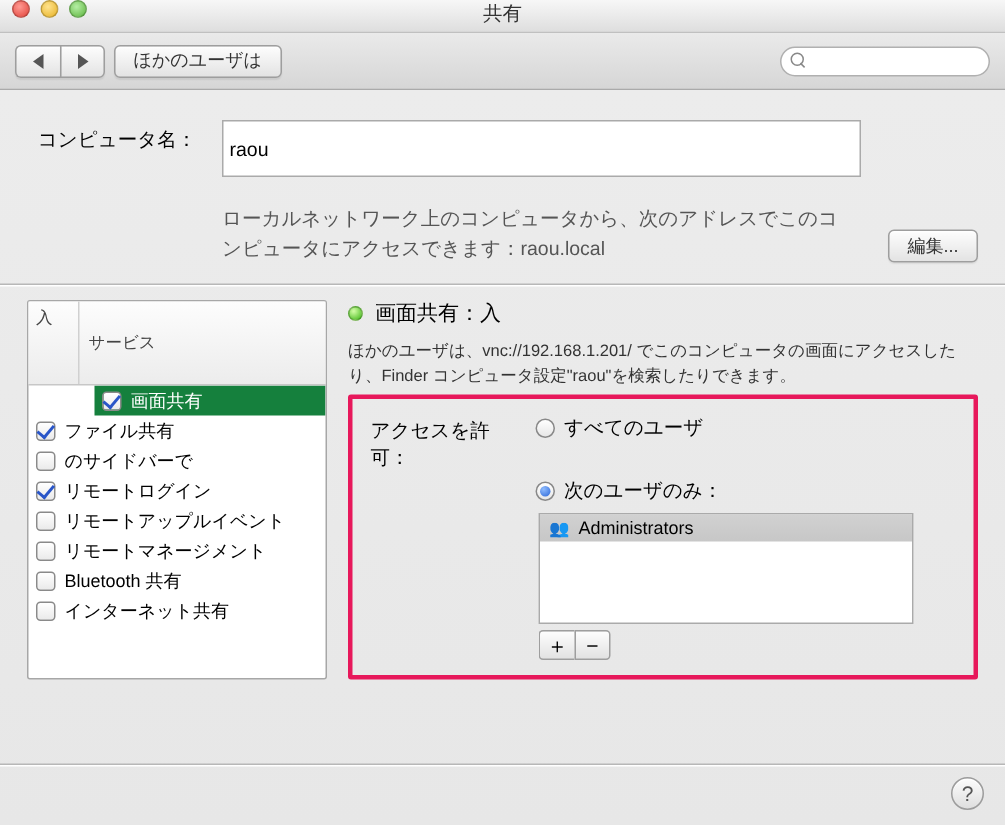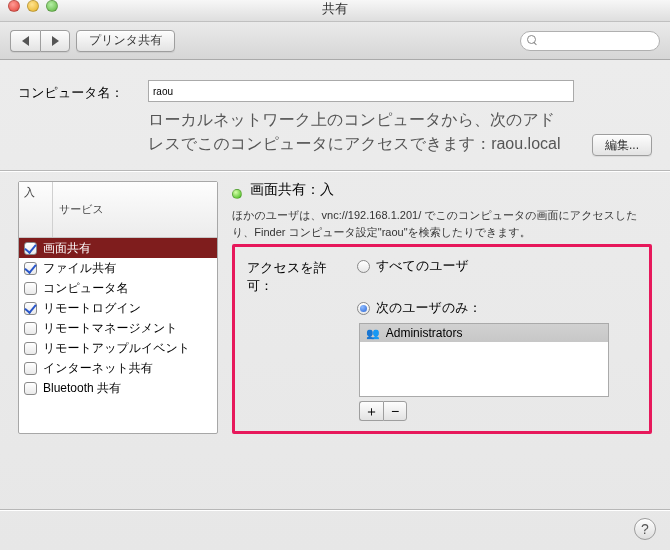--- a/index.html
+++ b/index.html
@@ -86,31 +86,31 @@
     position: relative;
   }
 
   
   .row-name {
     display: flex;
     align-items: flex-start;
     gap: 10px;
     margin: 6px 0 14px 0;
   }
-  .row-name .label { width: 120px; text-align: left; padding-top: 4px; font-size: 13px; }
+  .row-name .label { width: 120px; text-align: center; padding-top: 4px; font-size: 13px; }
   .row-name .fieldwrap { flex: 1; }
   .textfield {
     width: 100%;
-    height: 22px;
+    height: 38px;
     border: 1px solid #aaa;
     background: #fff;
     padding: 2px 4px;
-    font-size: 10px;
-  }
-  .desc { font-size: 16px; color: #555; margin-top: 6px; max-width: 420px; line-height: 1.5; }
+    font-size: 13px;
+  }
+  .desc { font-size: 13px; color: #555; margin-top: 18px; max-width: 420px; line-height: 1.5; }
   .edit-btn { margin-left: 8px; align-self: flex-end; }
 
   hr.sep { border: none; border-top: 1px solid #b7b7b7; margin: 8px -18px 10px -18px; box-shadow: 0 1px 0 #fff; }
 
   
   .cols { display: flex; gap: 14px; }
   .listbox {
     width: 200px;
     background: #fff;
     border: 1px solid #a7a7a7;
@@ -122,33 +122,33 @@
     display: flex;
     background: linear-gradient(#fdfdfd,#ececec);
     border-bottom: 1px solid #c7c7c7;
     font-size: 11px;
     color: #444;
   }
   .listhead .col-on { width: 34px; padding: 3px 5px; border-right: 1px solid #d0d0d0; }
   .listhead .col-srv { flex:1; padding: 20px 6px; }
   .svc-list { flex:1; overflow:auto; }
   .svc-item { display:flex; align-items:center; height: 20px; padding: 0 5px; gap: 6px; }
-  .svc-item.sel { background: #7f1d1d; color:#fff; }
+  .svc-item.sel { background: #15803d; color:#fff;margin-left:44px; }
   .cb { width: 13px; height: 13px; border: 1px solid #8a8a8a; border-radius: 3px; background: linear-gradient(#fff,#eaeaea); position:relative; flex-shrink:0; }
   .cb.checked::after {
     content:""; position:absolute; left:2px; top:-1px; width:5px; height:9px;
     border-right:2.5px solid #2a56c8; border-bottom:2.5px solid #2a56c8;
     transform: rotate(40deg);
   }
   .svc-item.sel .cb.checked::after { border-color:#2a56c8; }
   .svc-name { font-size: 12px; }
 
   
   .right { flex:1; display:flex; flex-direction:column; position:relative; }
-  .status { display:flex; align-items:flex-end; gap:8px; font-size:14px; }
+  .status { display:flex; align-items:center; gap:8px; font-size:14px; }
   .led { width: 10px; height: 10px; border-radius: 50%; background: radial-gradient(circle at 35% 30%, #d6ffa9, #3cb514); border: 0.5px solid rgba(0,0,0,.2); }
   .info { font-size: 11px; color: #333; margin: 8px 0 4px 0; line-height:1.5; }
   .right .settings { align-self: flex-end; margin-top: 6px; }
 
   
   .access-wrap {
     border: 3px solid #e7185b;
     border-radius: 2px;
     padding: 10px 12px 10px 12px;
   }
@@ -219,21 +219,21 @@
 
 <div class="toolbar">
   <div class="seg">
     <div class="btn navbtn">
         <span class="tri tri-l"></span>
       </div>
     <div class="btn navbtn">
         <span class="tri tri-r"></span>
       </div>
   </div>
-  <div class="btn">プリンタ共有</div>
+  <div class="btn">ほかのユーザは</div>
   <div class="search">
     <span class="mag"></span>
     <input type="text" placeholder="" style="">
   </div>
 </div>
 
 <div class="content">
 
   <div class="row-name">
     <div class="label">コンピュータ名：</div>
@@ -259,41 +259,41 @@
           <div class="svc-item sel">
             <span class="cb checked"></span>
             <span class="svc-name">画面共有</span>
           </div>
           <div class="svc-item">
             <span class="cb checked"></span>
             <span class="svc-name">ファイル共有</span>
           </div>
           <div class="svc-item">
             <span class="cb"></span>
-            <span class="svc-name">コンピュータ名</span>
+            <span class="svc-name">のサイドバーで</span>
           </div>
           <div class="svc-item">
             <span class="cb checked"></span>
             <span class="svc-name">リモートログイン</span>
           </div>
           <div class="svc-item">
             <span class="cb"></span>
+            <span class="svc-name">リモートアップルイベント</span>
+          </div>
+          <div class="svc-item">
+            <span class="cb"></span>
             <span class="svc-name">リモートマネージメント</span>
           </div>
           <div class="svc-item">
             <span class="cb"></span>
-            <span class="svc-name">リモートアップルイベント</span>
+            <span class="svc-name">Bluetooth 共有</span>
           </div>
           <div class="svc-item">
             <span class="cb"></span>
             <span class="svc-name">インターネット共有</span>
-          </div>
-          <div class="svc-item">
-            <span class="cb"></span>
-            <span class="svc-name">Bluetooth 共有</span>
           </div>
         </div>
     </div>
 
     <div class="right">
       <div class="status">
         <span class="led"></span>
         <span>画面共有：入</span>
       </div>
       <div class="info">ほかのユーザは、vnc://192.168.1.201/ でこのコンピュータの画面にアクセスしたり、Finder コンピュータ設定"raou"を検索したりできます。</div>

